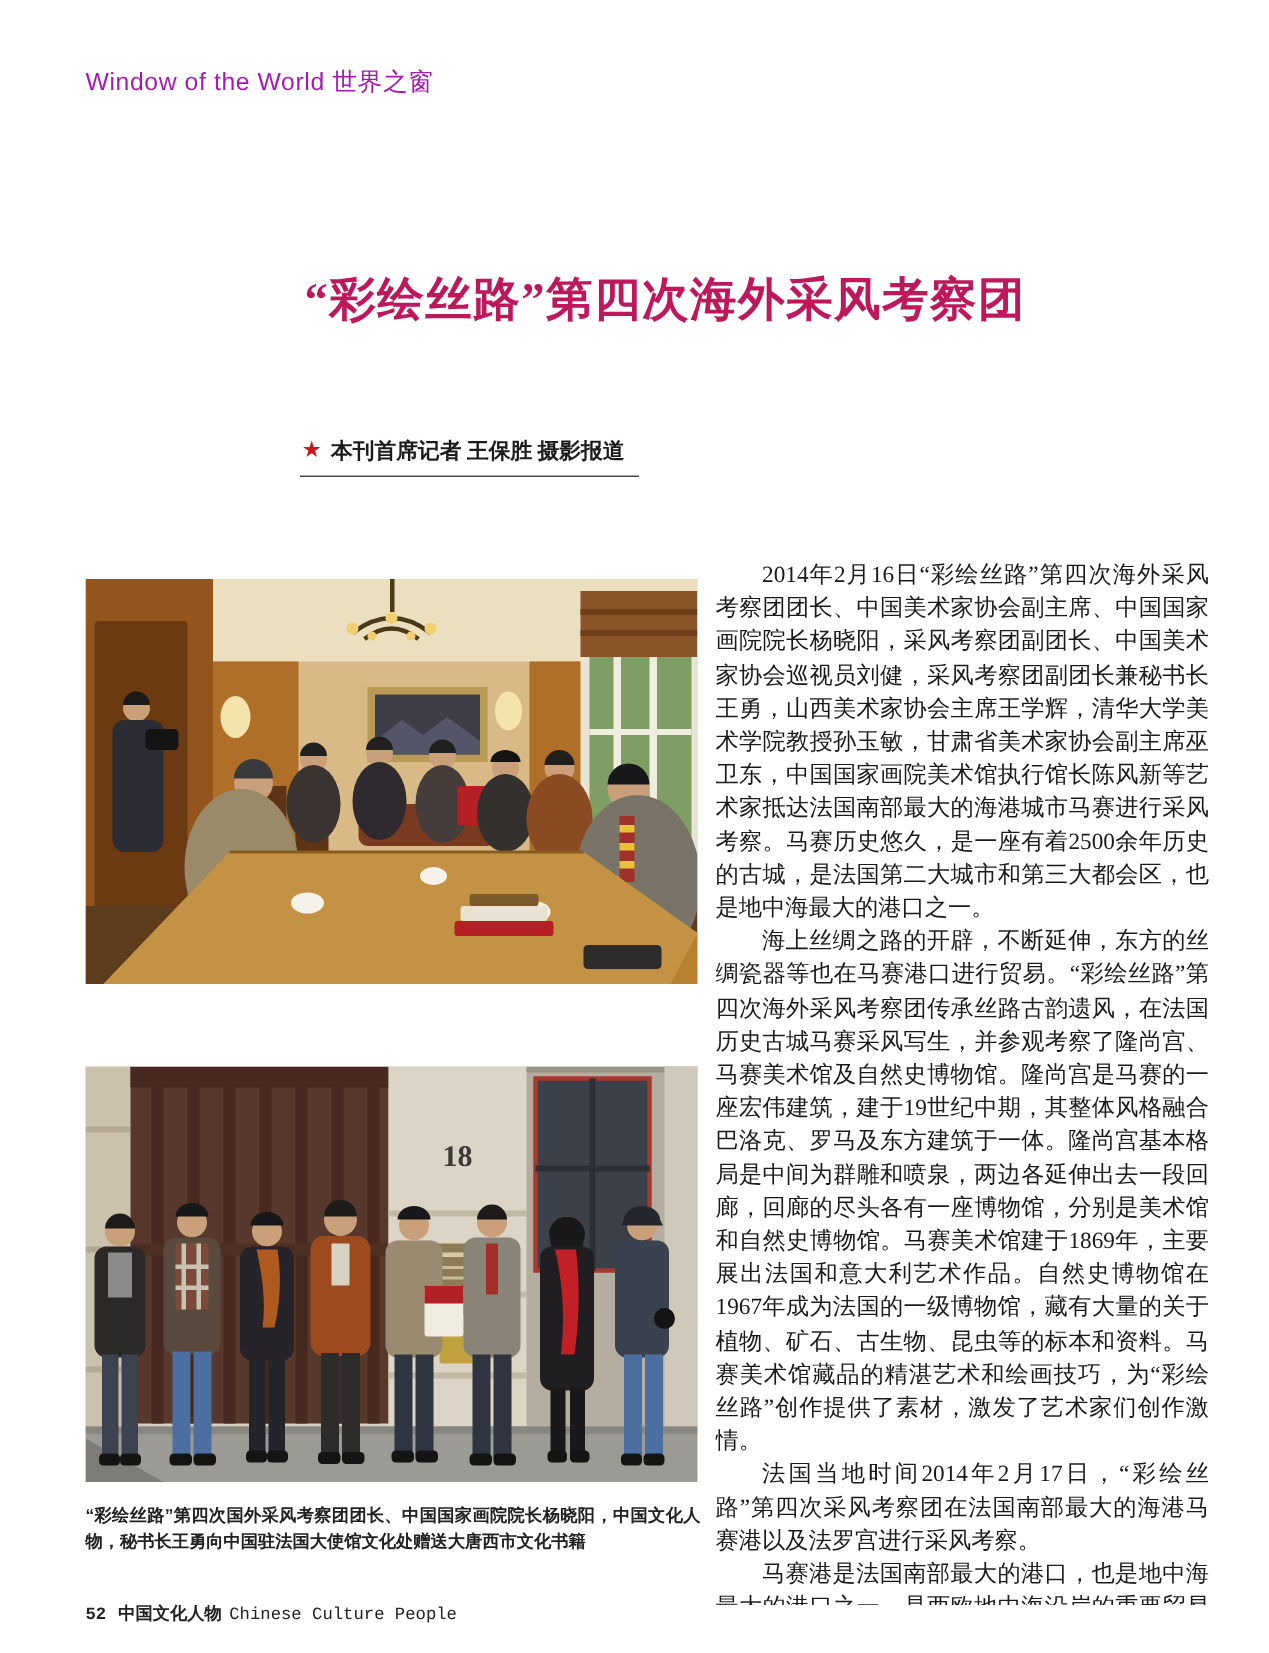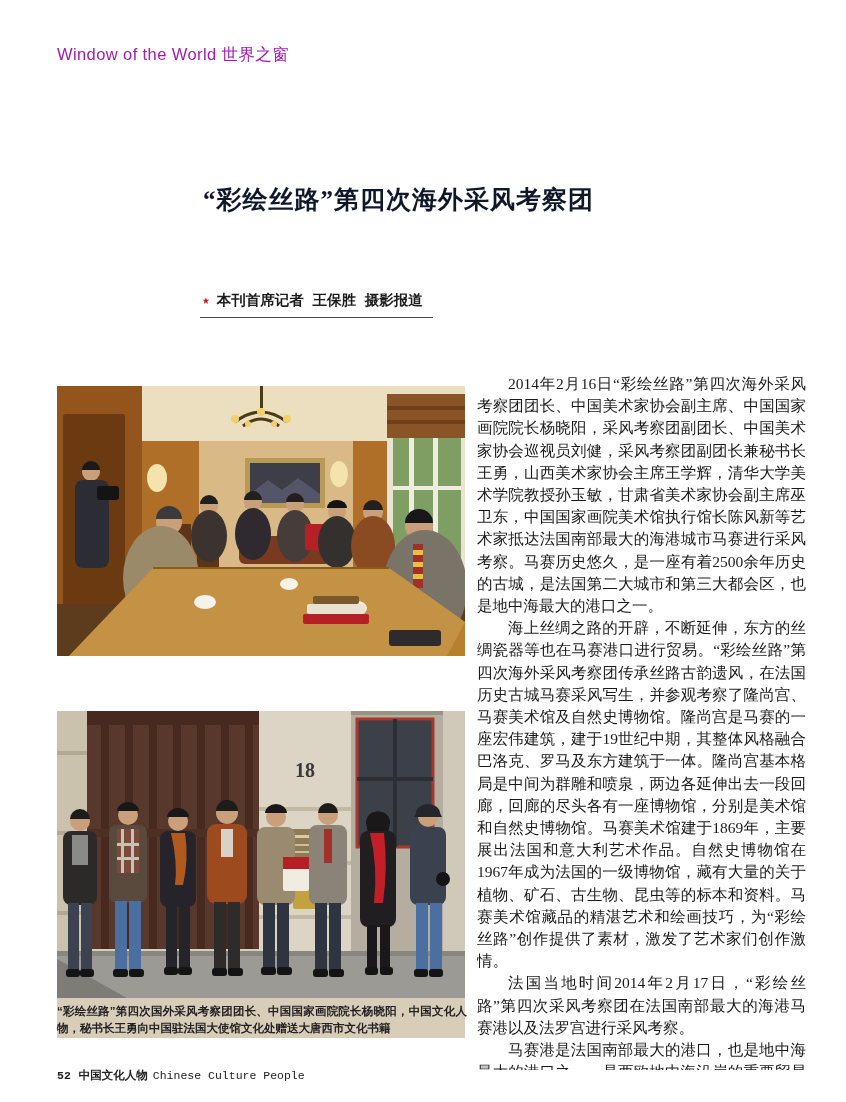--- a/index.html
+++ b/index.html
@@ -1,30 +1,30 @@
 <!DOCTYPE html>
 <html><head>
 <meta charset="utf-8">
 <style>
   html,body{margin:0;padding:0;background:#e8e8e8;}
   .page{position:relative;width:846px;height:1102px;background:#ffffff;margin:0 auto;overflow:hidden;
         font-family:"Liberation Serif",serif;}
   .section-header{position:absolute;left:57px;top:44px;font-family:"Liberation Sans",sans-serif;
         font-size:16.5px;letter-spacing:.4px;color:#a21caf;}
-  .headline{position:absolute;left:183px;top:176px;width:600px;font-weight:700;font-size:25px;
-        line-height:48px;color:#0f172a;letter-spacing:1px;}
+  .headline{position:absolute;left:183px;top:176px;width:600px;font-weight:700;font-size:31px;
+        line-height:48px;color:#be185d;letter-spacing:1px;}
   .headline .l1{text-indent:20px;display:block;}
   .headline .l2{display:block;}
-  .byline{position:absolute;left:200px;top:291px;font-family:Liberation Mono, monospace;
+  .byline{position:absolute;left:200px;top:291px;font-family:Liberation Serif, serif;
         font-size:14.5px;font-weight:700;color:#1c1c1c;padding:0 10px 7px 2px;border-bottom:1px solid #4a4a4a;}
   .byline .star{color:#c8161e;font-size:13px;margin-right:7px;position:relative;top:-1px;}
   .figure{position:absolute;left:57px;overflow:hidden;background:#d8cdb8;}
   .figure svg{display:block;}
   .fig1{top:386px;width:408px;height:270px;}
-  .fig2{top:711px;width:408px;height:327px;}
+  .fig2{top:711px;width:408px;height:277px;}
   .caption{position:absolute;left:57px;width:410px;font-family:"Liberation Sans",sans-serif;
         font-size:11.5px;line-height:16.5px;font-weight:600;color:#222;text-align:justify;}
   .cap1{top:661px;}
   .cap2{top:1003px;}
   .body-col{position:absolute;left:477px;top:373px;width:329px;height:697px;overflow:hidden;
         font-size:15.5px;line-height:22.2px;color:#1a1a1a;text-align:justify;}
   .body-col p{margin:0;text-indent:2em;}
   .footer{position:absolute;left:57px;top:1068px;font-family:Liberation Mono, monospace;
         font-size:11.5px;color:#222;}
   .footer .pn{font-weight:700;margin-right:8px;}

